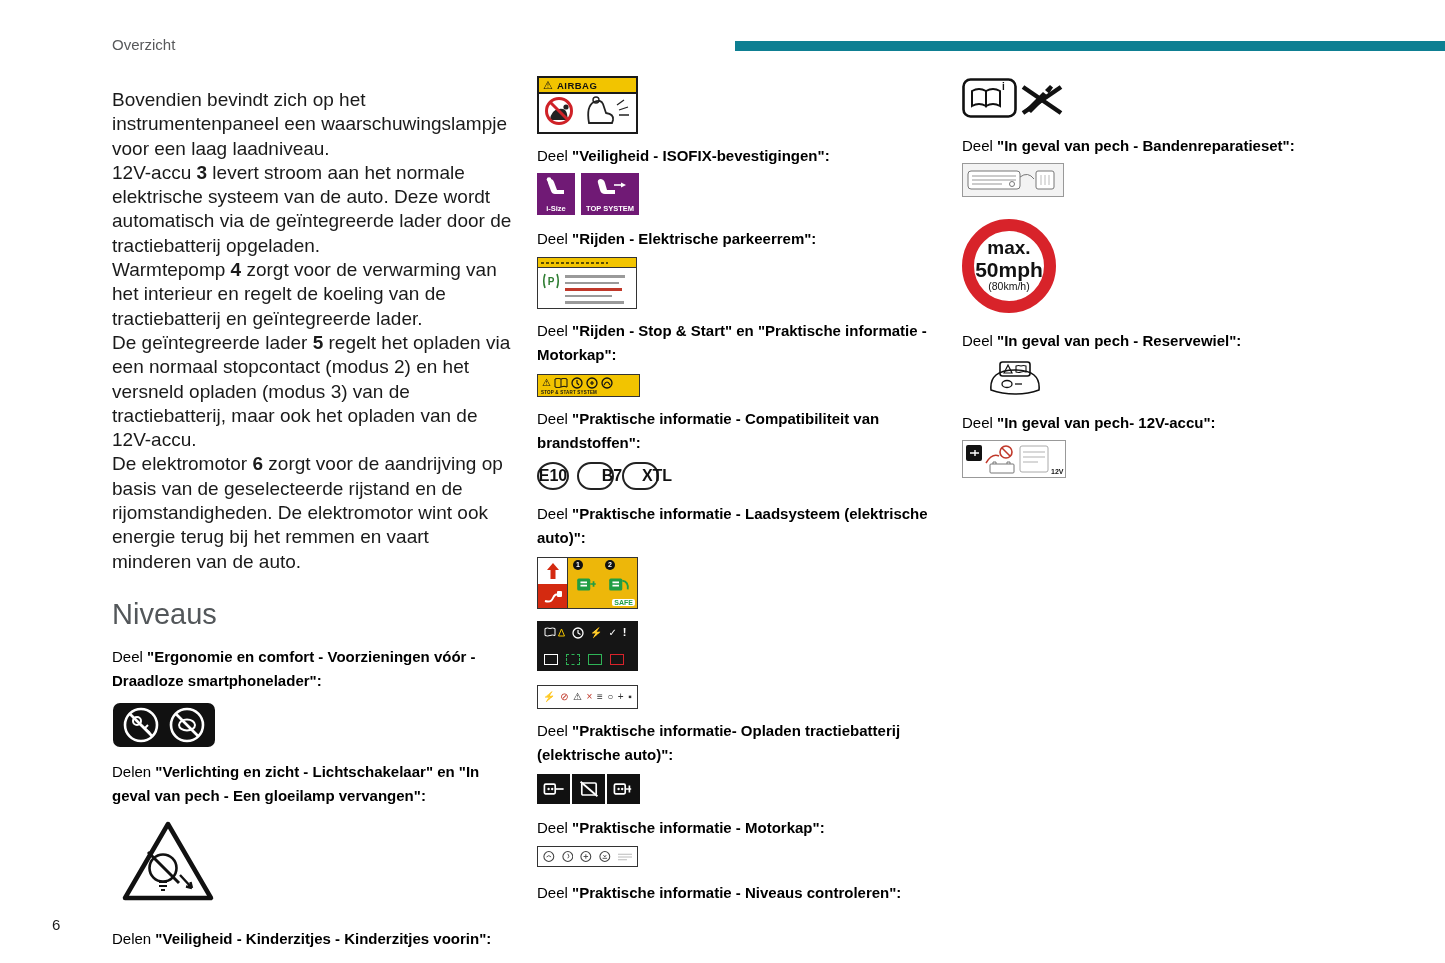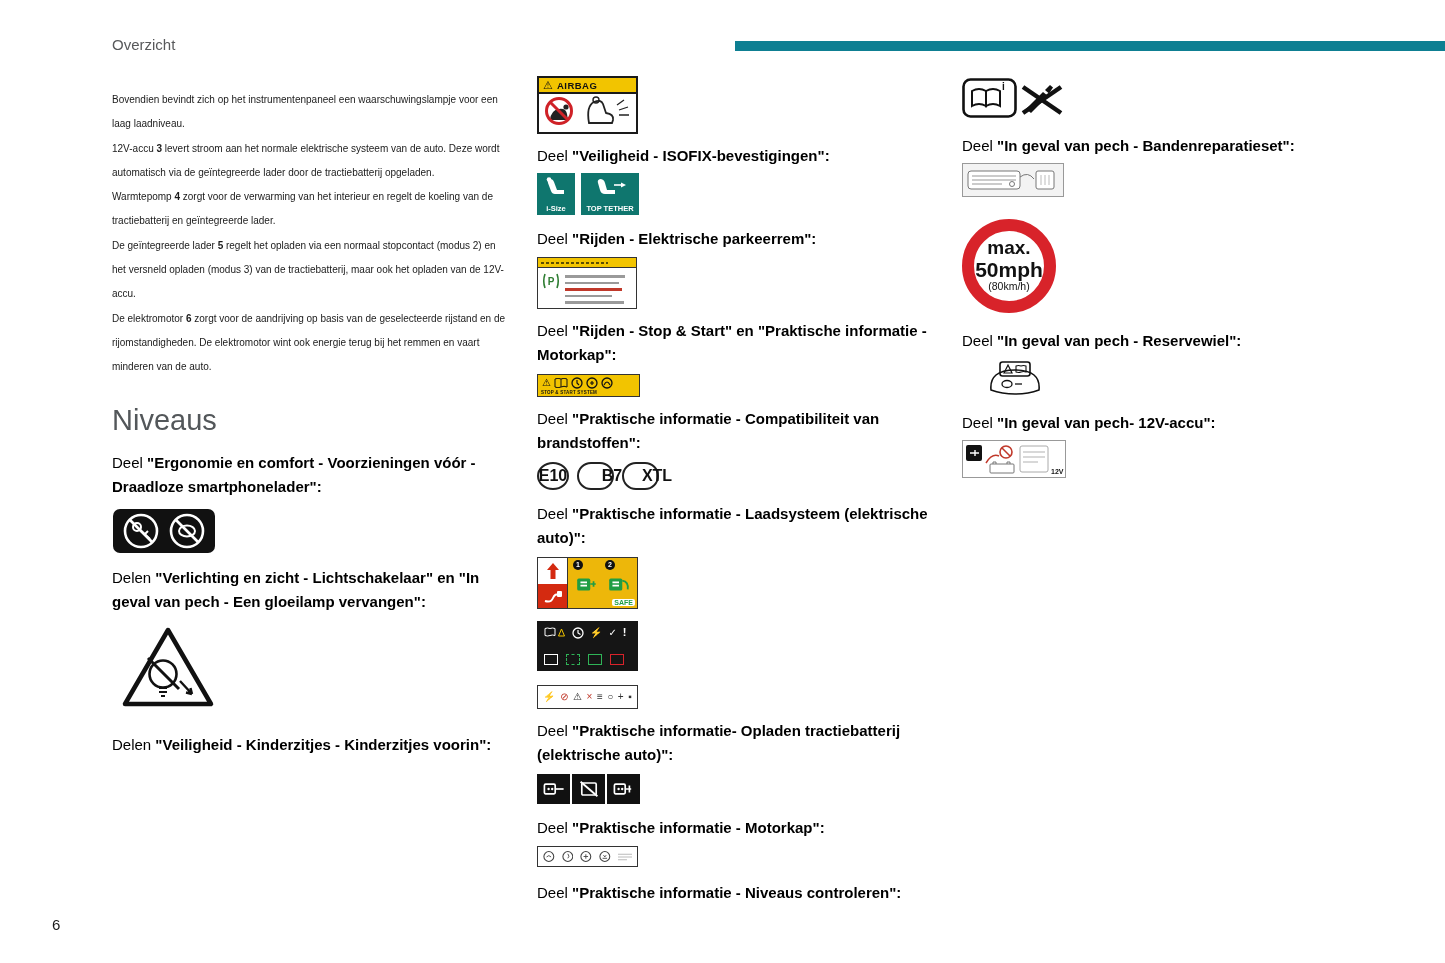--- a/index.html
+++ b/index.html
@@ -10,21 +10,21 @@
   }
   .overzicht { position:absolute; left:112px; top:36px; font-size:15px; color:#58595b; }
   .teal-bar { position:absolute; left:735px; top:41px; width:710px; height:10px; background:#0e7f92; }
   .page-num { position:absolute; left:52px; top:916px; font-size:15px; color:#1a1a1a; }
 
   .col { position:absolute; }
   #col1 { left:112px; top:88px; width:400px; }
   #col2 { left:537px; top:76px; width:392px; }
   #col3 { left:962px; top:78px; width:368px; }
 
-  .body-text p { margin:0; font-size:10px; line-height:24.3px; color:#1a1a1a; }
+  .body-text p { margin:0; font-size:19px; line-height:24.3px; color:#1a1a1a; }
   .body-text b { font-weight:700; }
   .stickers-h { margin:24px 0 14px; font-size:29px; font-weight:400; color:#53575a; }
   .label { margin:0; font-size:15px; line-height:24.5px; color:#000; }
   .label b { font-weight:700; }
 
   .mt4{margin-top:4px}.mt6{margin-top:6px}.mt8{margin-top:8px}.mt10{margin-top:10px}
   .mt12{margin-top:12px}.mt14{margin-top:14px}.mt16{margin-top:16px}.mt18{margin-top:18px}
 
   
   .stk-phone { width:104px; height:46px; }
@@ -33,21 +33,21 @@
   
   .airbag { width:101px; border:2px solid #1a1a1a; background:#fff; }
   .airbag-head { height:16px; background:#f2c400; border-bottom:2px solid #1a1a1a;
     display:flex; align-items:center; gap:4px; padding:0 4px; }
   .airbag-warn { font-size:11px; line-height:1; color:#111; }
   .airbag-title { font-size:9.5px; font-weight:700; letter-spacing:.5px; color:#111; }
   .airbag-body { padding:1px 2px; }
 
   
   .iso-row { display:flex; gap:6px; }
-  .iso-box { background:#0f766e; color:#fff; display:flex; flex-direction:column;
+  .iso-box { background:#701a75; color:#fff; display:flex; flex-direction:column;
     align-items:center; justify-content:space-between; padding:4px 3px 2px; }
   .isize { width:38px; height:42px; }
   .toptether { width:58px; height:42px; }
   .iso-label { font-size:7.5px; font-weight:700; white-space:nowrap; }
 
   
   .pbrake { width:100px; border:1.5px solid #333; background:#fff; }
   .pb-head { position:relative; height:10px; background:#f2c400; border-bottom:1px solid #333; }
   .pb-head::after { content:""; position:absolute; left:3px; right:28px; top:3.5px; height:2px;
     background:repeating-linear-gradient(90deg,#5c4d00 0 3px, transparent 3px 5px); }
@@ -199,21 +199,21 @@
           <circle cx="5" cy="2.5" r="2.3" fill="#fff"></circle>
         </svg>
         <span class="iso-label">i-Size</span>
       </div>
       <div class="iso-box toptether">
         <svg viewBox="0 0 36 20" width="38" height="20">
           <path d="M8 2 q-3 1 -2 4 l2 7 q1 4 5 4 h10 v-4 h-8 l-2 -7 q-1 -4 -5 -4 z" fill="#fff"></path>
           <path d="M22 8 h7" stroke="#fff" stroke-width="1.6"></path>
           <path d="M29 5.5 v5 l5 -2.5 z" fill="#fff"></path>
         </svg>
-        <span class="iso-label">TOP TETHER</span>
+        <span class="iso-label">TOP SYSTEM</span>
       </div>
     </div>
 
     <p class="label mt12"><span>Deel </span><b>"Rijden - Elektrische parkeerrem":</b></p>
 
     <div class="pbrake mt6">
       <div class="pb-head"></div>
       <div class="pb-body">
         <svg viewBox="0 0 18 18" width="18" height="18">
           <path d="M3 2 q-2.5 7 0 14 M15 2 q2.5 7 0 14" stroke="#2e7d32" fill="none" stroke-width="1.6"></path>

